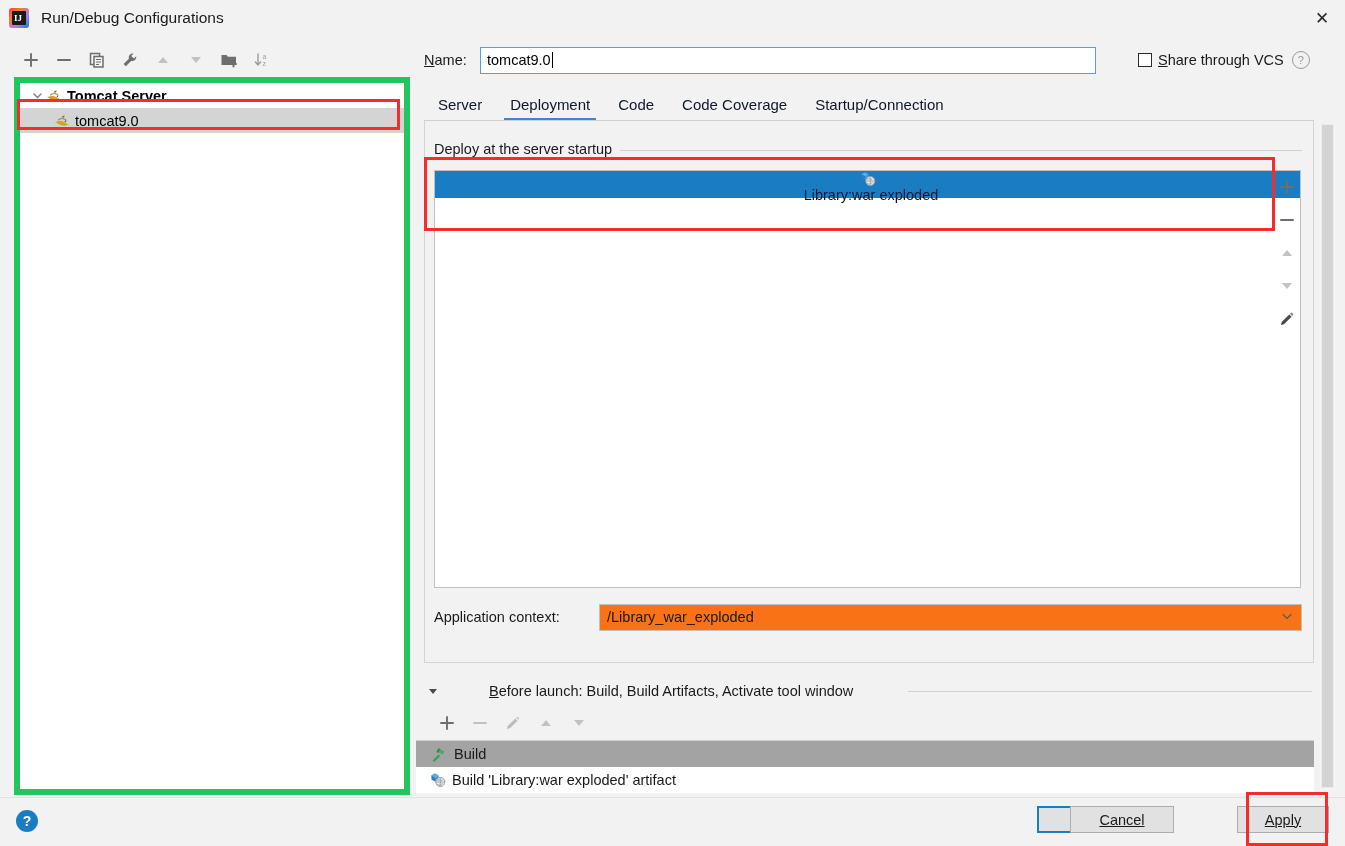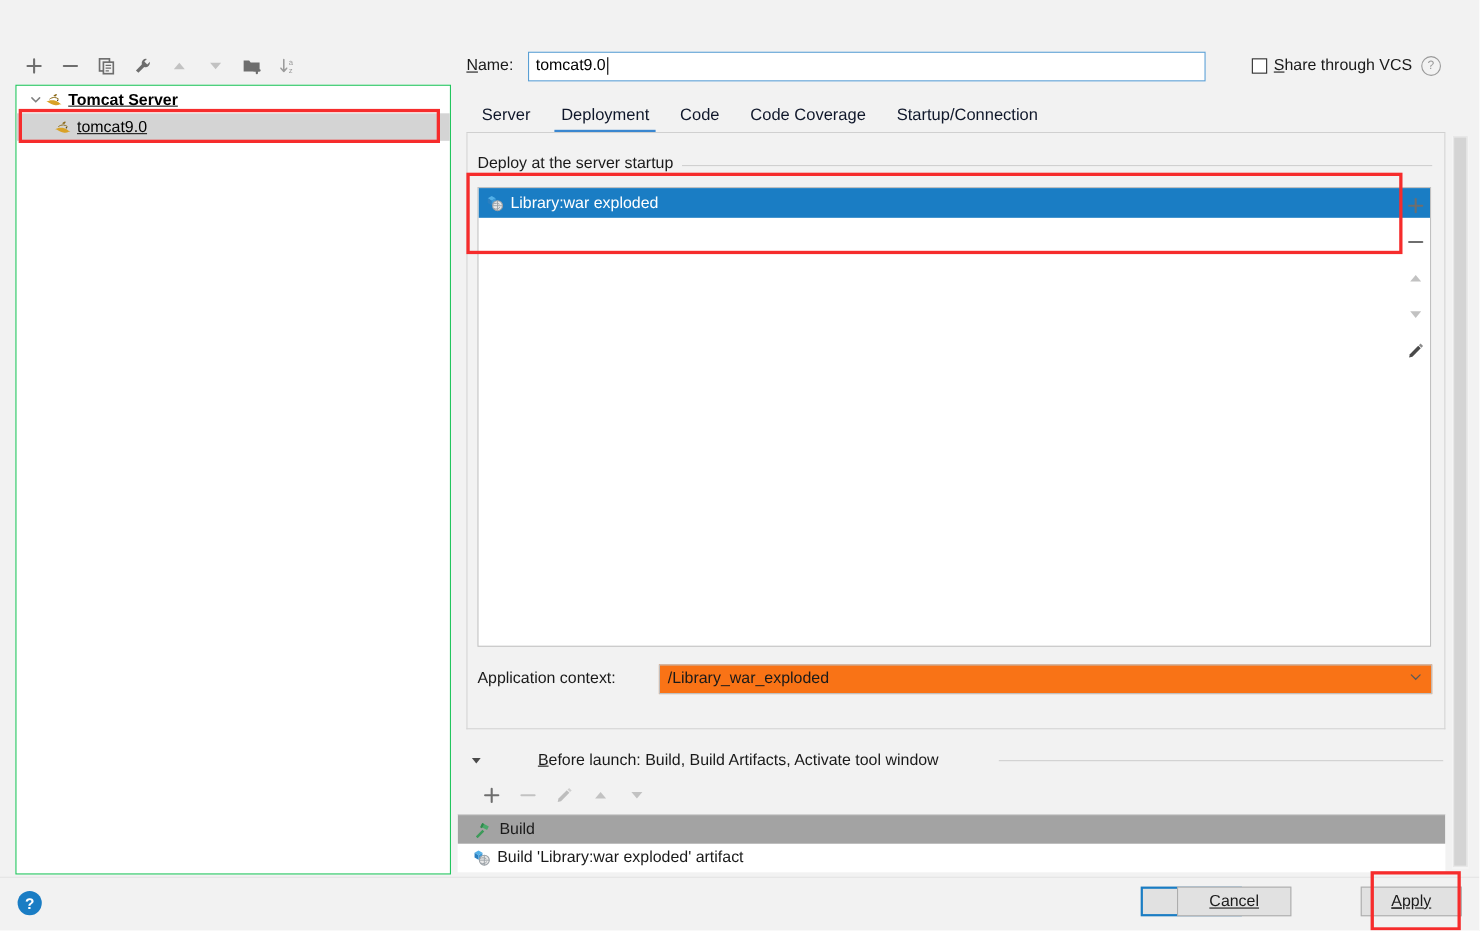--- a/index.html
+++ b/index.html
@@ -92,24 +92,23 @@
     color: #6e6e6e;
   }
   .tb-btn svg { display: block; }
 
   
   .tree-panel {
     position: absolute;
     left: 14px; top: 77px;
     width: 396px; height: 718px;
     background: #ffffff;
-    border: 1px solid #22c55e;
+    border: 6px solid #22c55e;
     box-sizing: border-box;
     overflow: hidden;
-    text-decoration: underline;
   }
   .tree-row {
     height: 25px;
     display: flex;
     align-items: center;
     padding-left: 8px;
     box-sizing: border-box;
     white-space: nowrap;
   }
   .tree-row.selected { background: #d4d4d4; }
@@ -275,21 +274,22 @@
   .deploy-item {
     height: 27px;
     display: flex;
     align-items: center;
     padding-left: 7px;
     box-sizing: border-box;
     font-size: 14.5px;
   }
   .deploy-item.selected {
     background: #1a7dc4;
-    color: #ffffff;
+    color: #0f172a;
+    flex-direction: column;
   }
   .artifact-icon { width: 17px; height: 16px; flex: none; margin-right: 5px; }
 
   .deploy-side-tools {
     position: absolute;
     left: 1271px; top: 170px;
     width: 31px; height: 418px;
     display: flex;
     flex-direction: column;
     align-items: center;
@@ -471,20 +471,27 @@
   }
   #redbox-tree   { left: 17px;  top: 99px;  width: 383px; height: 31px; }
   #redbox-deploy { left: 424px; top: 157px; width: 851px; height: 74px; }
   #redbox-apply  { left: 1246px; top: 792px; width: 82px; height: 54px; }
 </style>
 </head>
 <body>
 
 <div id="dialog">
 
+  <div class="titlebar">
+    <div class="app-logo">
+      <span class="ij-j">IJ</span>
+    </div>
+    <div class="title-text">Run/Debug Configurations</div>
+    <div class="close-btn">✕</div>
+  </div>
 
   <div class="left-toolbar">
     <div class="tb-btn">
       <svg width="18" height="18" viewBox="0 0 18 18">
           <path d="M9 3v12M3 9h12" stroke="#6e6e6e" stroke-width="1.9" stroke-linecap="round"></path>
         </svg>
     </div>
     <div class="tb-btn">
       <svg width="18" height="18" viewBox="0 0 18 18">
           <path d="M3 9h12" stroke="#6e6e6e" stroke-width="1.9" stroke-linecap="round"></path>

